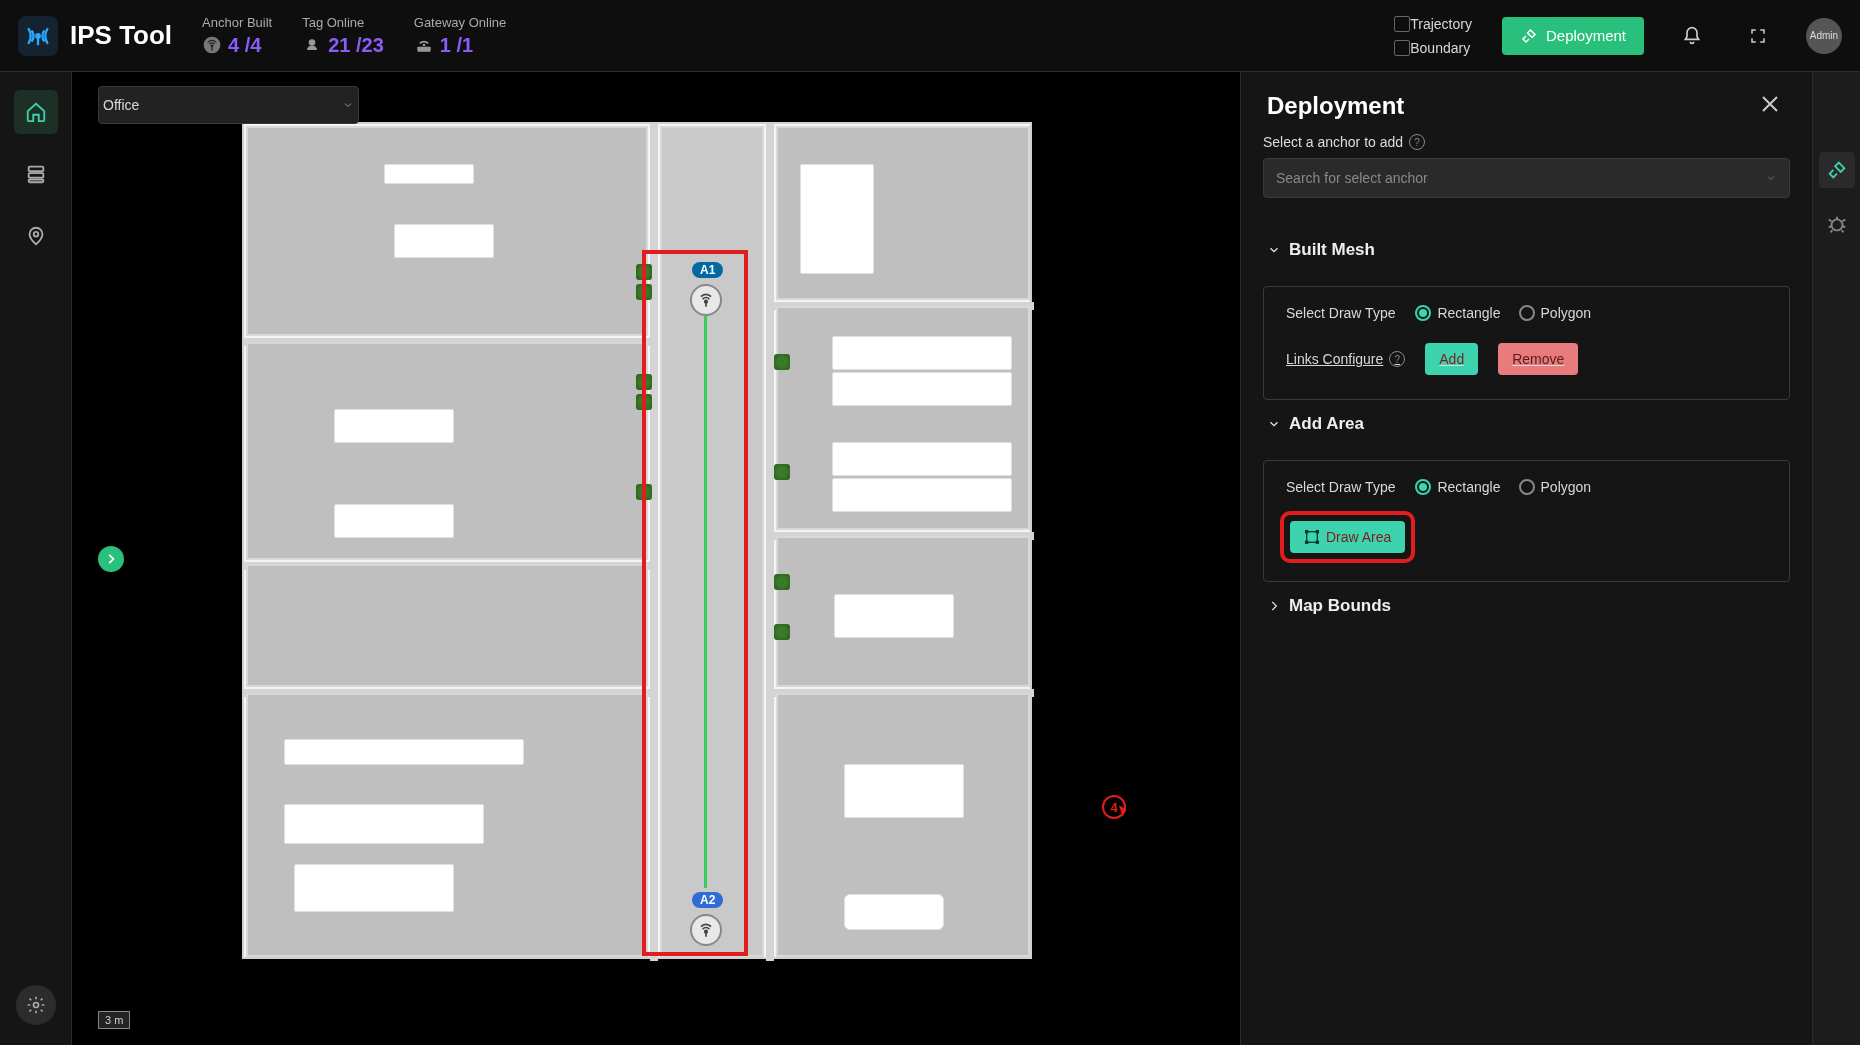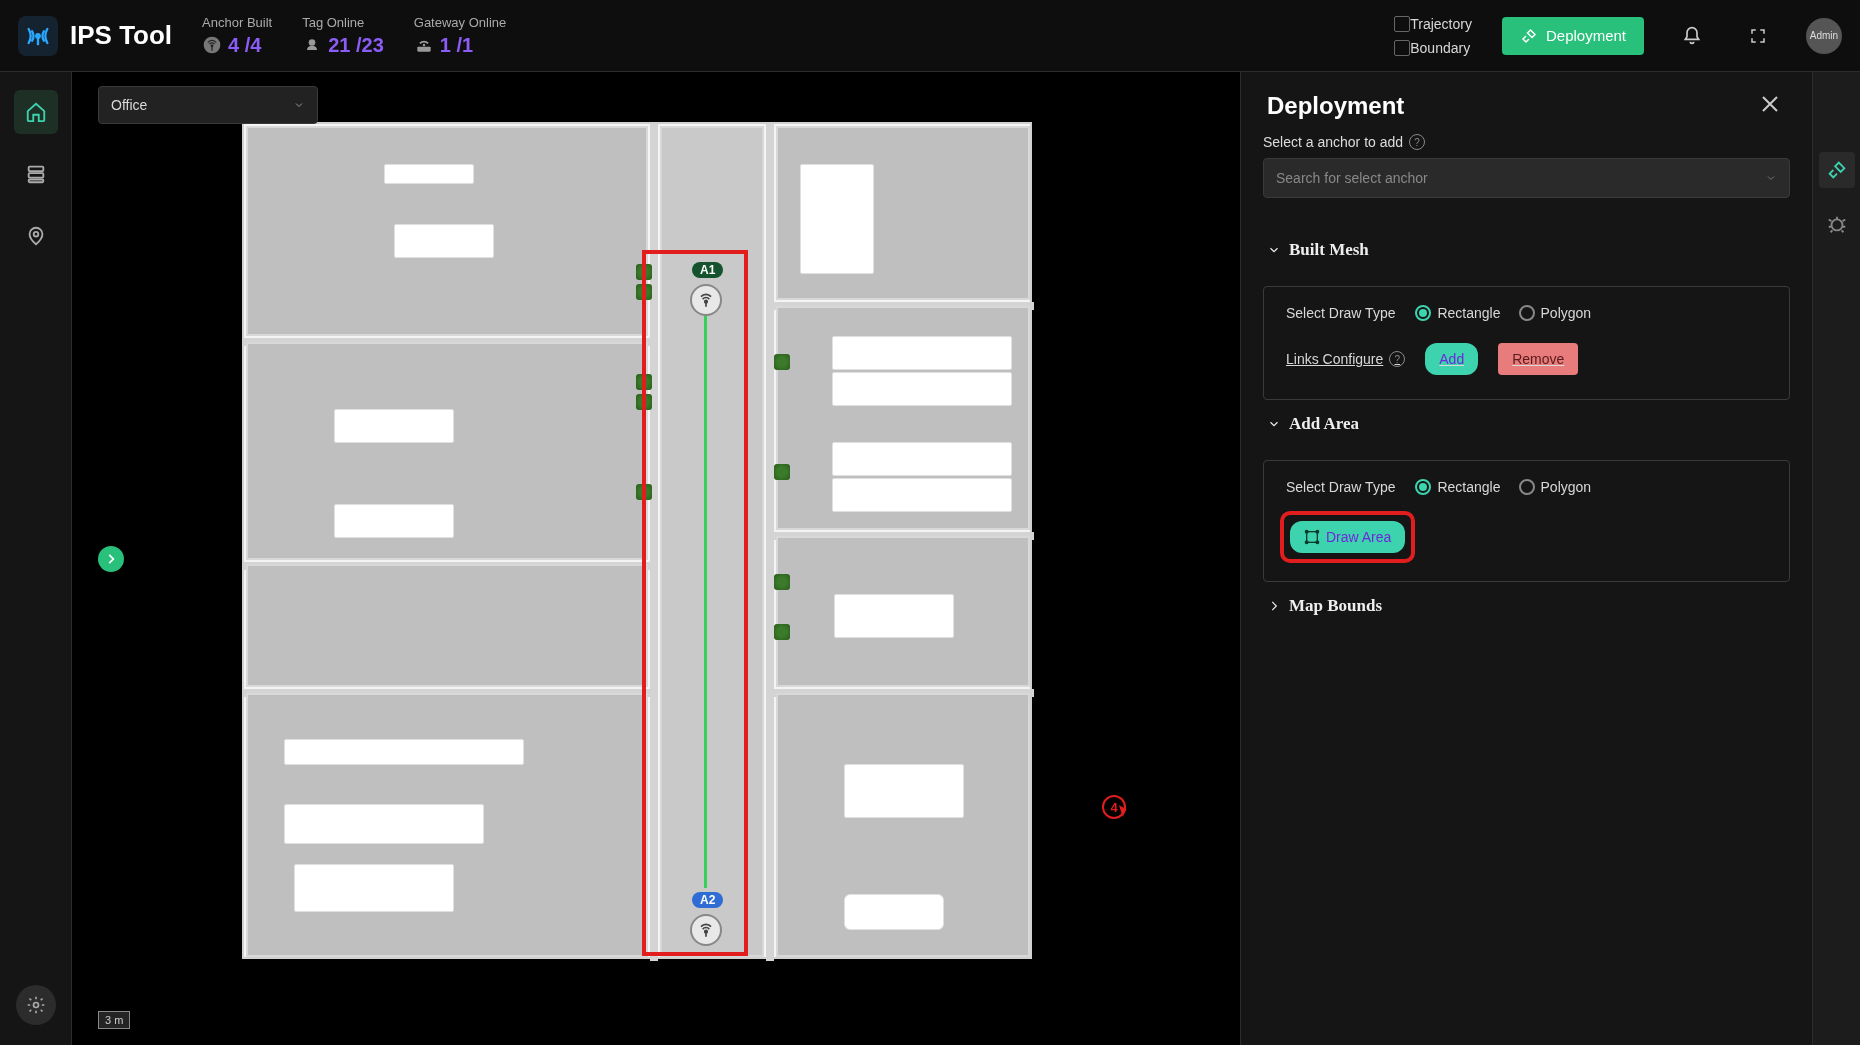--- a/index.html
+++ b/index.html
@@ -44,39 +44,39 @@
   
   .body{display:flex;height:calc(100% - 72px);}
   .sidebar{width:72px;background:var(--panel);display:flex;flex-direction:column;align-items:center;padding-top:18px;gap:18px;border-right:1px solid var(--border);}
   .side-item{width:44px;height:44px;border-radius:6px;display:flex;align-items:center;justify-content:center;cursor:pointer;color:#aaa;}
   .side-item.active{background:#1e3026;color:var(--teal);}
   .side-bottom{margin-top:auto;margin-bottom:20px;}
   .settings-circle{width:40px;height:40px;border-radius:50%;background:#2c2c2c;display:flex;align-items:center;justify-content:center;cursor:pointer;color:#aaa;}
 
   .main{flex:1;position:relative;background:#000;display:flex;}
   .map-area{flex:1;position:relative;}
-  .map-select{position:absolute;top:14px;left:26px;width:220px;height:38px;background:var(--panel-3);border:1px solid var(--border-light);border-radius:4px;display:flex;align-items:center;justify-content:space-between;padding:0 12px;color:var(--text);cursor:pointer;z-index:5;}
+  .map-select{position:absolute;top:14px;left:26px;width:261px;height:38px;background:var(--panel-3);border:1px solid var(--border-light);border-radius:4px;display:flex;align-items:center;justify-content:space-between;padding:0 4px;color:var(--text);cursor:pointer;z-index:5;}
   .chev{width:12px;height:12px;}
   .floorplan{position:absolute;top:50px;left:170px;width:790px;height:837px;background:#f4f4f4;border:2px solid #d0d0d0;}
   
   .scale-bar{position:absolute;bottom:16px;left:26px;background:rgba(60,60,60,.6);border:1px solid #888;padding:2px 6px;font-size:11px;color:#ccc;}
   .collapse-handle{position:absolute;top:50%;left:26px;transform:translateY(-50%);width:26px;height:26px;border-radius:50%;background:var(--green);display:flex;align-items:center;justify-content:center;cursor:pointer;color:#fff;}
 
   
   .room{position:absolute;background:#bfbfbf;border:2px solid #d8d8d8;}
   .furn{position:absolute;background:#fff;border:1px solid #e0e0e0;border-radius:2px;}
   .wall-v{position:absolute;width:8px;background:#d4d4d4;}
   .wall-h{position:absolute;height:8px;background:#d4d4d4;}
   .plant{position:absolute;width:16px;height:16px;background:radial-gradient(circle,#3a7a2a 40%,#2a5a1a 100%);border-radius:3px;}
   
   .hl-rect{position:absolute;border:4px solid var(--red-hl);}
   .link-line{position:absolute;width:3px;background:#34d058;}
   .anchor-node{position:absolute;width:32px;height:32px;border-radius:50%;background:#e8e8e8;border:2px solid #888;display:flex;align-items:center;justify-content:center;}
   .anchor-lbl{position:absolute;padding:1px 8px;border-radius:10px;color:#fff;font-size:12px;font-weight:600;}
-  .anchor-lbl.g{background:#14532d;}
+  .anchor-lbl.g{background:#0369a1;}
   .anchor-lbl.b{background:var(--blue);}
 
   
   .right-panel{width:620px;background:var(--panel);display:flex;border-left:1px solid var(--border);}
   .panel-body{flex:1;display:flex;flex-direction:column;overflow:hidden;}
   .panel-hdr{display:flex;align-items:center;justify-content:space-between;padding:20px 26px 14px;}
   .panel-title{font-size:24px;font-weight:700;color:#fff;}
   .xbtn{width:28px;height:28px;cursor:pointer;color:#ccc;}
   .panel-scroll{flex:1;overflow-y:auto;padding:0 22px 20px;}
   .panel-scroll::-webkit-scrollbar{width:8px;}
@@ -84,33 +84,33 @@
   
   .info-box{background:#3d5875;border-radius:4px;padding:12px 18px;color:#dbe3ec;font-size:14px;line-height:1.5;margin-bottom:18px;}
   .field-lbl{display:flex;align-items:center;gap:6px;color:#ddd;font-size:14px;margin-bottom:8px;}
   .help-ic{width:16px;height:16px;border:1px solid #888;border-radius:50%;display:flex;align-items:center;justify-content:center;font-size:10px;color:#888;}
   .select-input{width:100%;height:40px;background:#2a2a2a;border:1px solid var(--border-light);border-radius:4px;color:#888;display:flex;align-items:center;justify-content:space-between;padding:0 12px;cursor:pointer;margin-bottom:28px;}
   
   .section{border:1px solid var(--border-light);border-radius:4px;}
   .section-hdr{display:flex;align-items:center;gap:8px;padding:14px 4px;cursor:pointer;font-size:17px;font-weight:600;color:#eee;}
   .section-hdr .caret{width:14px;height:14px;}
   .section-body{padding:18px 22px 24px;border-top:0 solid var(--border-light);}
-  .no-border{border:none;margin-bottom:12px;font-family:Liberation Serif, serif;}
+  .no-border{border:none;margin-bottom:12px;}
   .no-border .section-hdr{padding:14px 4px;}
   
   .row{display:flex;align-items:center;gap:20px;margin-bottom:22px;}
   .row:last-child{margin-bottom:0;text-decoration:underline;}
   .radio-group{display:flex;align-items:center;gap:18px;}
   .radio{display:flex;align-items:center;gap:6px;cursor:pointer;}
   .radio-dot{width:16px;height:16px;border:2px solid #888;border-radius:50%;display:flex;align-items:center;justify-content:center;}
   .radio.sel .radio-dot{border-color:var(--teal);}
   .radio.sel .radio-dot::after{content:"";width:8px;height:8px;background:var(--teal);border-radius:50%;}
   
   .btn{border:none;border-radius:4px;padding:8px 14px;font-size:14px;cursor:pointer;display:inline-flex;align-items:center;gap:6px;}
-  .btn-teal{background:var(--teal);color:#6d28d9;border-radius:12px;}
+  .btn-teal{background:var(--teal);color:#7f1d1d;}
   .btn-red{background:var(--red);color:#5a1a1a;}
   .hl-border{outline:4px solid var(--red-hl);outline-offset:2px;border-radius:4px;}
   
   .arrow-annot{position:absolute;left:1102px;top:795px;z-index:20;display:flex;align-items:center;gap:4px;color:var(--red-hl);pointer-events:none;}
   .circ-num{width:24px;height:24px;border:2px solid var(--red-hl);border-radius:50%;display:flex;align-items:center;justify-content:center;font-size:13px;font-weight:600;}
   .arrow-line{width:50px;height:2px;background:var(--red-hl);position:relative;}
   .arrow-line::after{content:"";position:absolute;right:-2px;top:-5px;border:6px solid transparent;border-left-color:var(--red-hl);}
   .arrow-wrap{transform:rotate(-18deg);transform-origin:left center;}
 
   .side-tabs{width:48px;background:#1c1c1c;display:flex;flex-direction:column;align-items:center;padding-top:80px;gap:18px;border-left:1px solid var(--border);}

